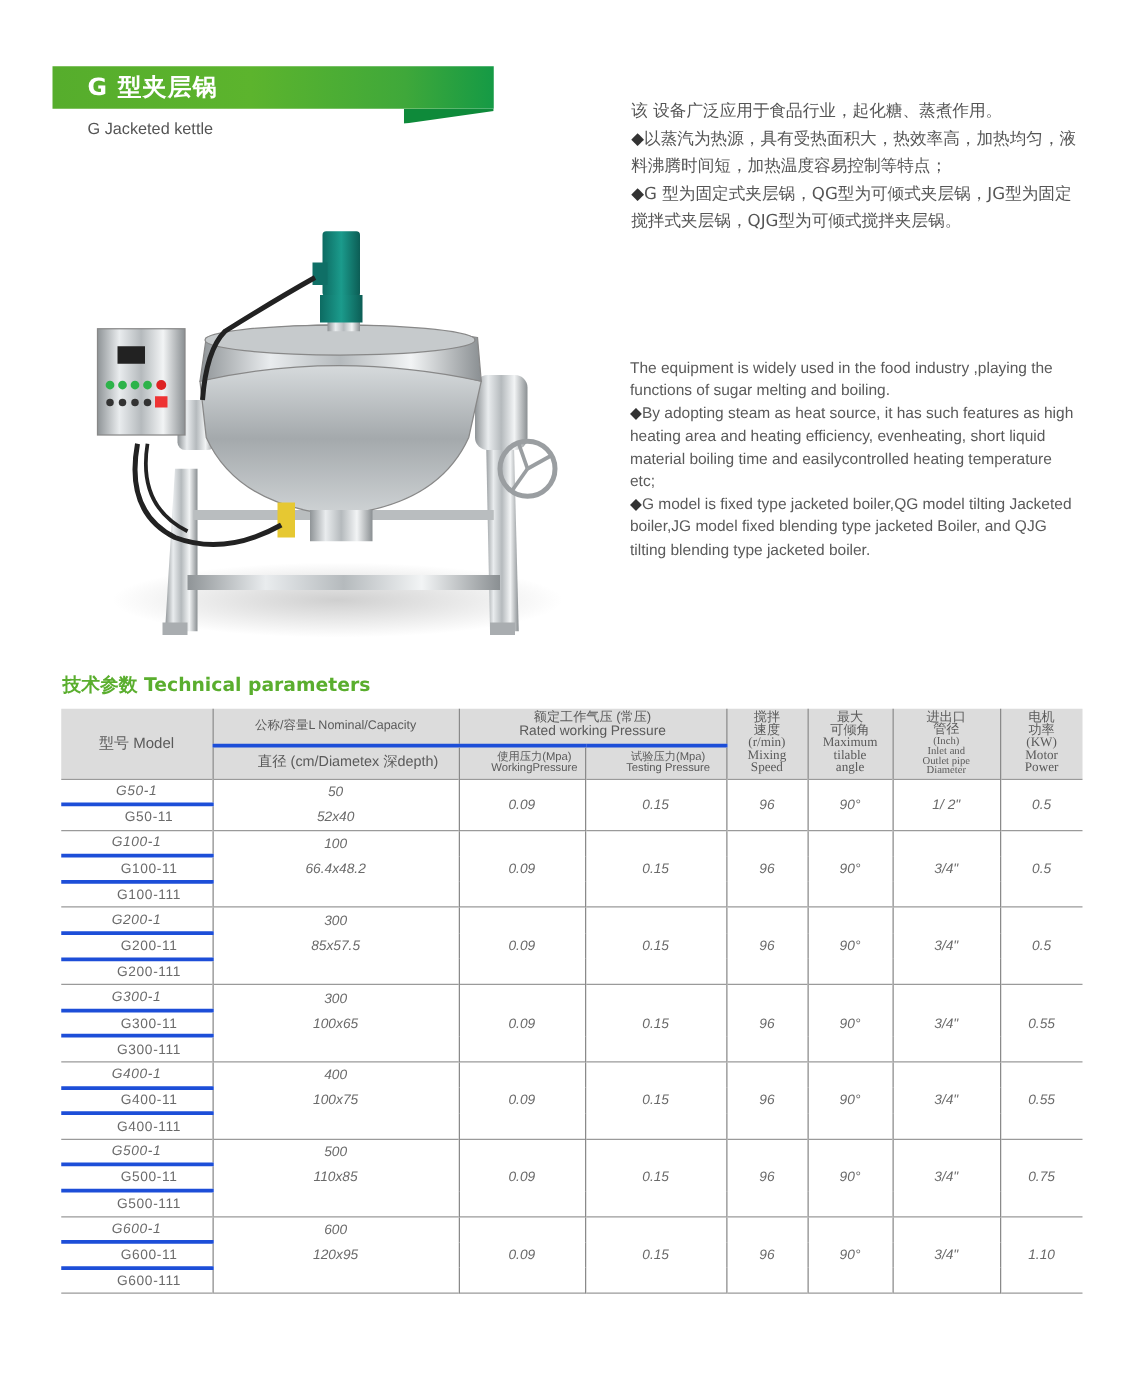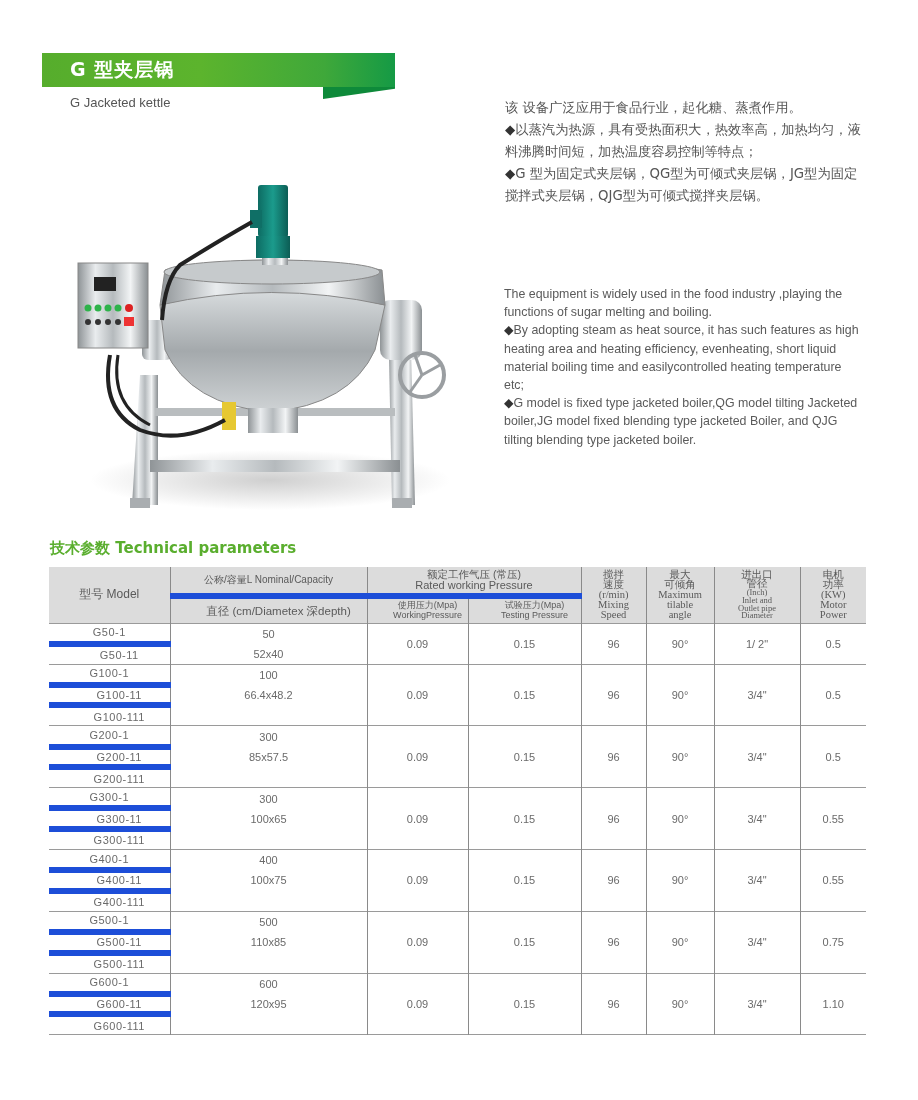--- a/index.html
+++ b/index.html
@@ -8,38 +8,38 @@
 
   
   .banner { position: absolute; left: 42px; top: 53px; width: 353px; height: 34px;
     background: linear-gradient(90deg, #56ad2c 0%, #5cb42d 45%, #3fa83a 80%, #159a45 100%); }
   .banner-tail { position: absolute; left: 323px; top: 87px; width: 72px; height: 12px;
     background: #0e8a3a; clip-path: polygon(0 0, 100% 0, 100% 15%, 0 100%); }
   .banner-title { position: absolute; left: 70px; top: 57px; font-size: 19px; font-weight: bold; color: #ffffff; letter-spacing: 1px; }
   .subtitle { position: absolute; left: 70px; top: 95px; font-size: 13px; color: #555; font-family: "Liberation Sans", sans-serif; text-align: center; }
 
   
-  .desc-cn { position: absolute; left: 505px; top: 97px; width: 360px; font-size: 13.3px; line-height: 22px; color: #555; }
+  .desc-cn { position: absolute; left: 505px; top: 79px; width: 360px; font-size: 13.3px; line-height: 22px; color: #555; }
   .desc-en { position: absolute; left: 504px; top: 285px; width: 360px; font-size: 12.4px; line-height: 18.2px; color: #5a5a5a; font-family: "Liberation Sans", sans-serif; }
   .bullet { color: #333; }
 
   
   .kettle { position: absolute; left: 70px; top: 180px; width: 390px; height: 340px; }
 
   
   .section-title { position: absolute; left: 50px; top: 539px; font-size: 15px; font-weight: bold; color: #5aae2e; }
 
   
   table.params { position: absolute; left: 49px; top: 567px; width: 817px; border-collapse: collapse;
     font-family: "Liberation Sans", sans-serif; color: #6a6a6a; font-size: 11px; table-layout: fixed; }
   table.params th { background: #dcdcdc; font-weight: normal; color: #5a5a5a; text-align: center; vertical-align: middle; line-height: 1.05; }
   table.params td { text-align: center; vertical-align: middle; }
   .bl { border-left: 1px solid #8a8a8a; }
-  .bt { border-top: 1.5px solid #9a9a9a; }
-  .btt { border-top: 6px solid #1d4ed8; padding-left: 20px; }
+  .bt { border-top: 1.5px solid #9a9a9a; font-style: italic; }
+  .btt { border-top: 3px solid #1d4ed8; padding-left: 20px; }
   .hdr-small { font-size: 9px; }
   .hdr-tight { font-size: 10.5px; line-height: 0.95 !important; font-family: Liberation Serif, serif; }
   .hdr-tiny { font-size: 8.5px; line-height: 0.9 !important; }
   .model-cell { height: 20.6px; font-size: 11px; letter-spacing: 0.5px; }
   .cap-text { display: block; line-height: 20px; }
 </style>
 </head>
 <body>
 
 <div class="banner"></div>

